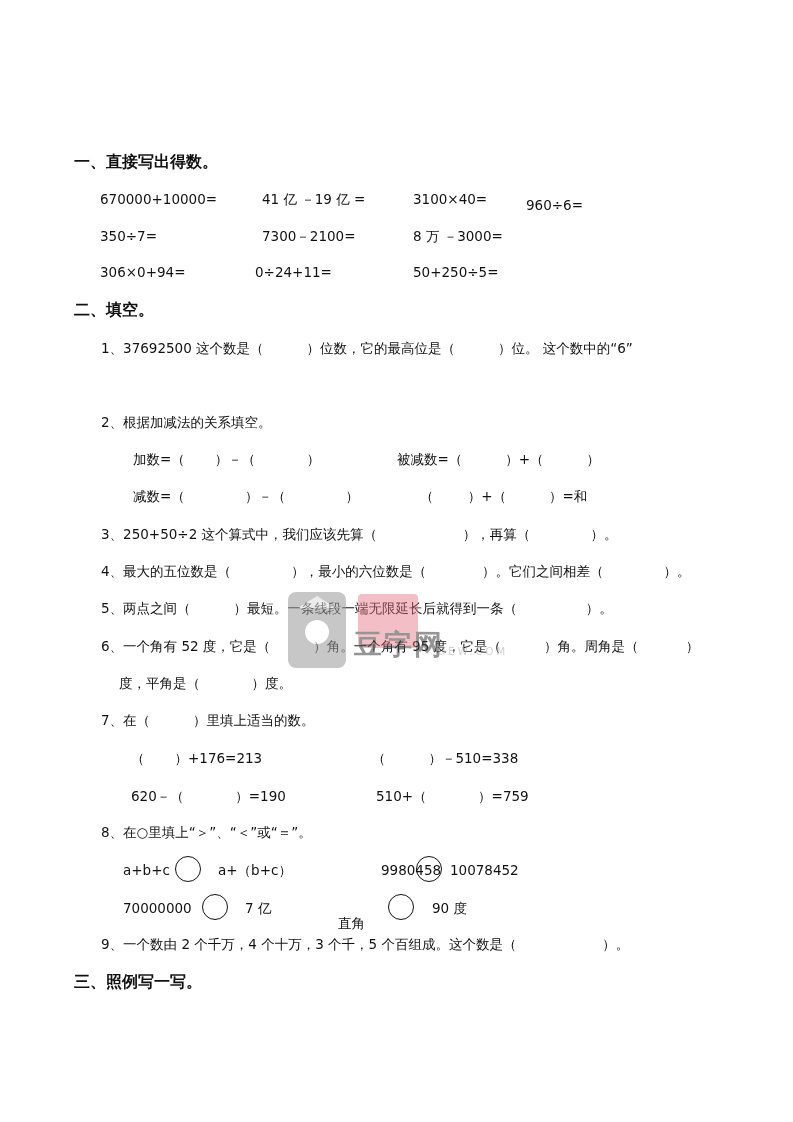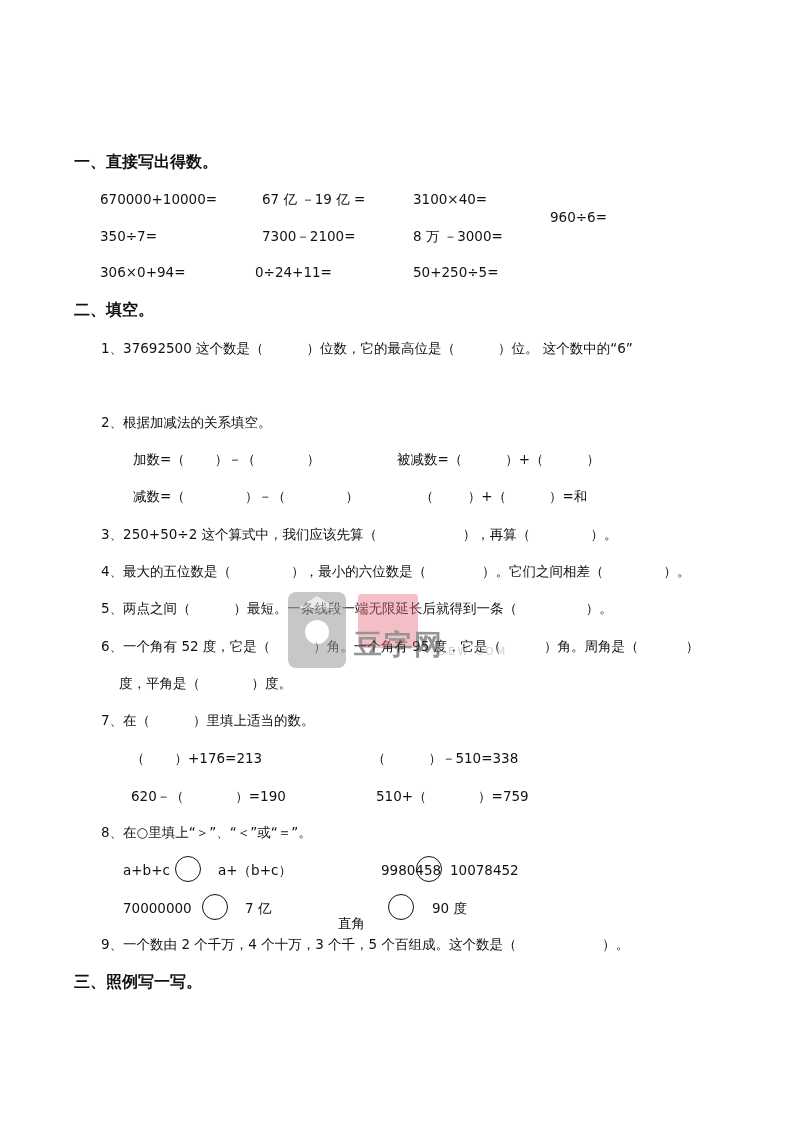--- a/index.html
+++ b/index.html
@@ -22,23 +22,23 @@
 </style>
 </head>
 <body>
 
 <div class="page">
 
 
   <div class="t sec" style="left:74px;top:153px;">一、直接写出得数。</div>
 
   <div class="t" style="left:100px;top:190px;">670000+10000=</div>
-  <div class="t" style="left:262px;top:190px;">67 亿 －19 亿 =</div>
+  <div class="t" style="left:262px;top:190px;">41 亿 －19 亿 =</div>
   <div class="t" style="left:413px;top:190px;">3100×40=</div>
-  <div class="t" style="left:526px;top:208px;margin-left:24px;">960÷6=</div>
+  <div class="t" style="left:526px;top:196px;">960÷6=</div>
 
   <div class="t" style="left:100px;top:227px;">350÷7=</div>
   <div class="t" style="left:262px;top:227px;">7300－2100=</div>
   <div class="t" style="left:413px;top:227px;">8 万 －3000=</div>
 
   <div class="t" style="left:100px;top:263px;">306×0+94=</div>
   <div class="t" style="left:255px;top:263px;">0÷24+11=</div>
   <div class="t" style="left:413px;top:263px;">50+250÷5=</div>
 
   <div class="t sec" style="left:74px;top:301px;">二、填空。</div>

